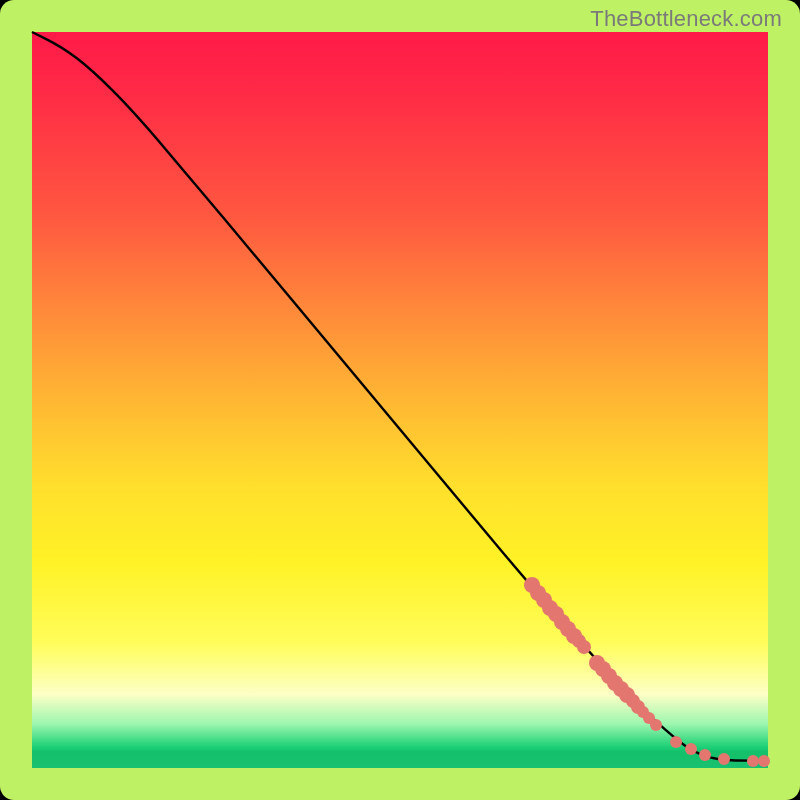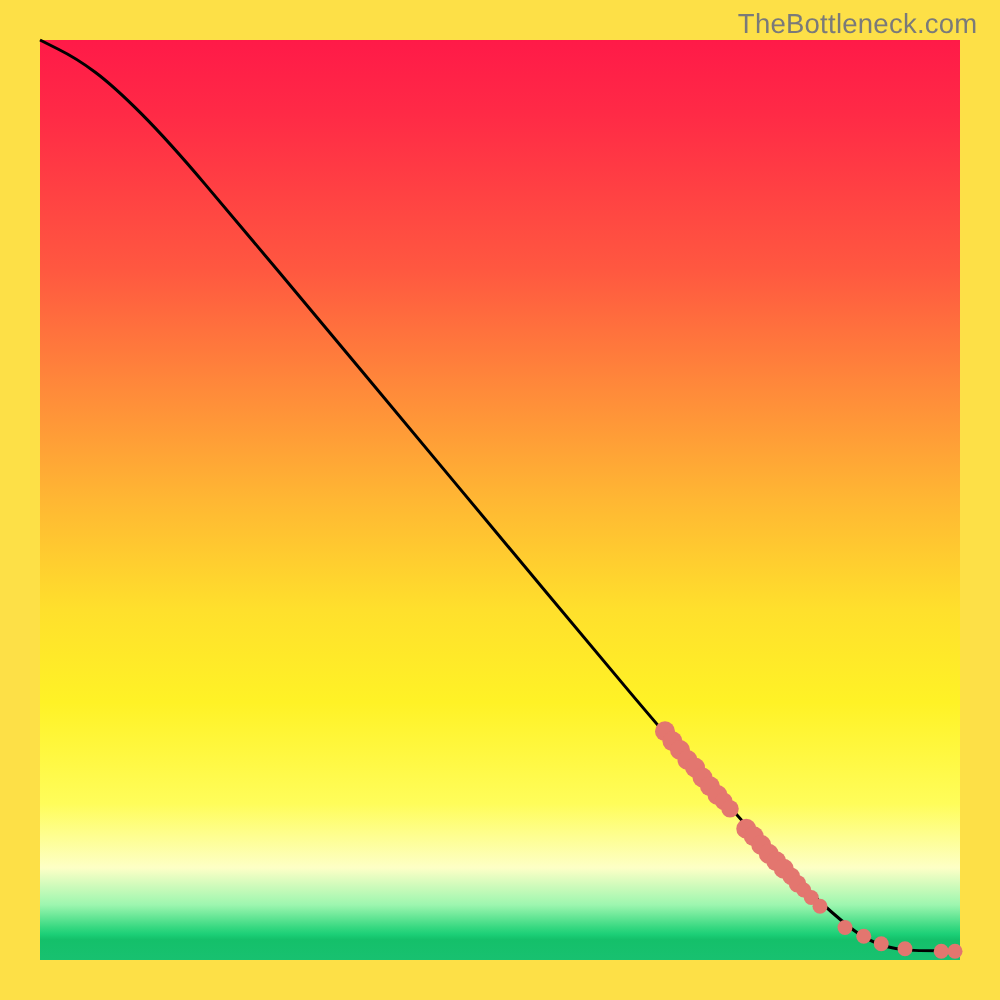--- a/index.html
+++ b/index.html
@@ -8,21 +8,22 @@
     width: 800px;
     height: 800px;
     background: #000;
     overflow: hidden;
     font-family: Arial, Helvetica, sans-serif;
   }
   .frame {
     position: relative;
     width: 800px;
     height: 800px;
-    background: #fde047;
+    background: #bef264;
+    border-radius: 14px;
   }
   .plot {
     position: absolute;
     left: 32px;
     top: 32px;
     width: 736px;
     height: 736px;
     
     background: linear-gradient(
       to bottom,

